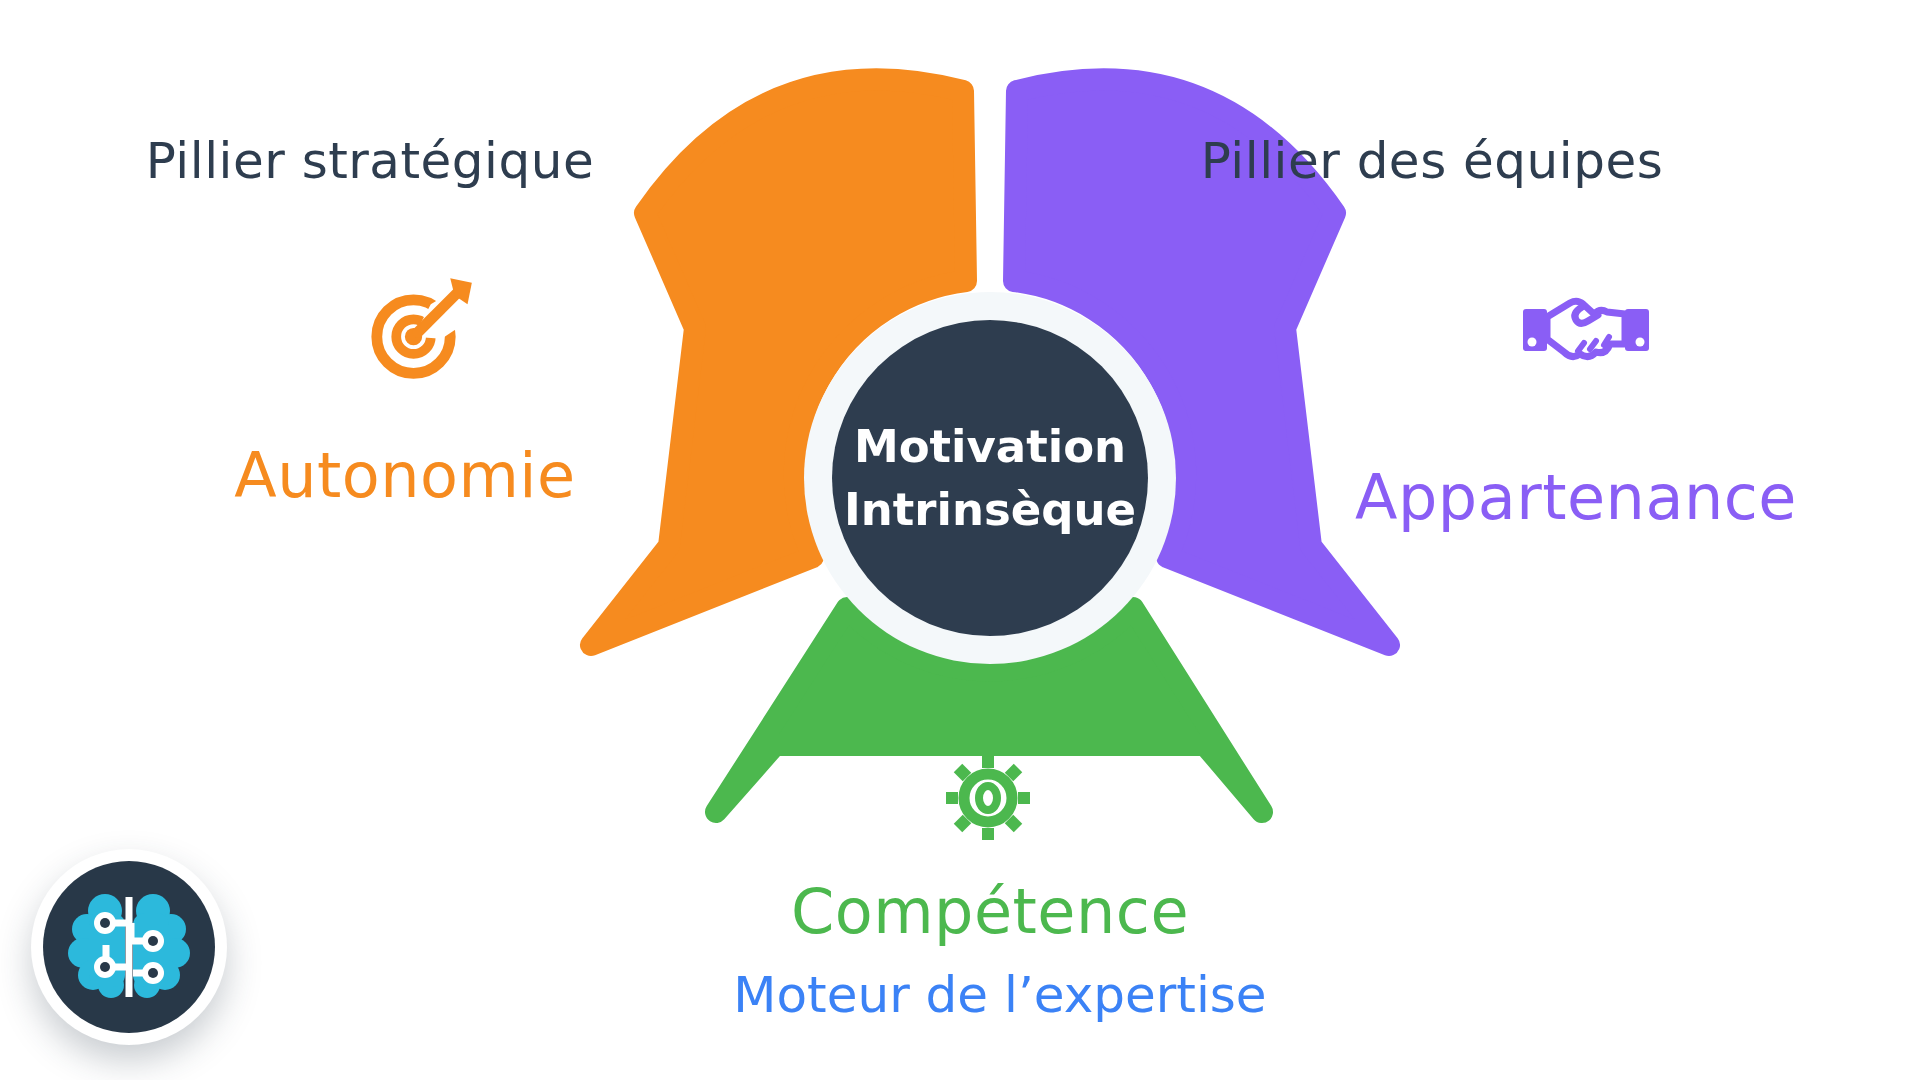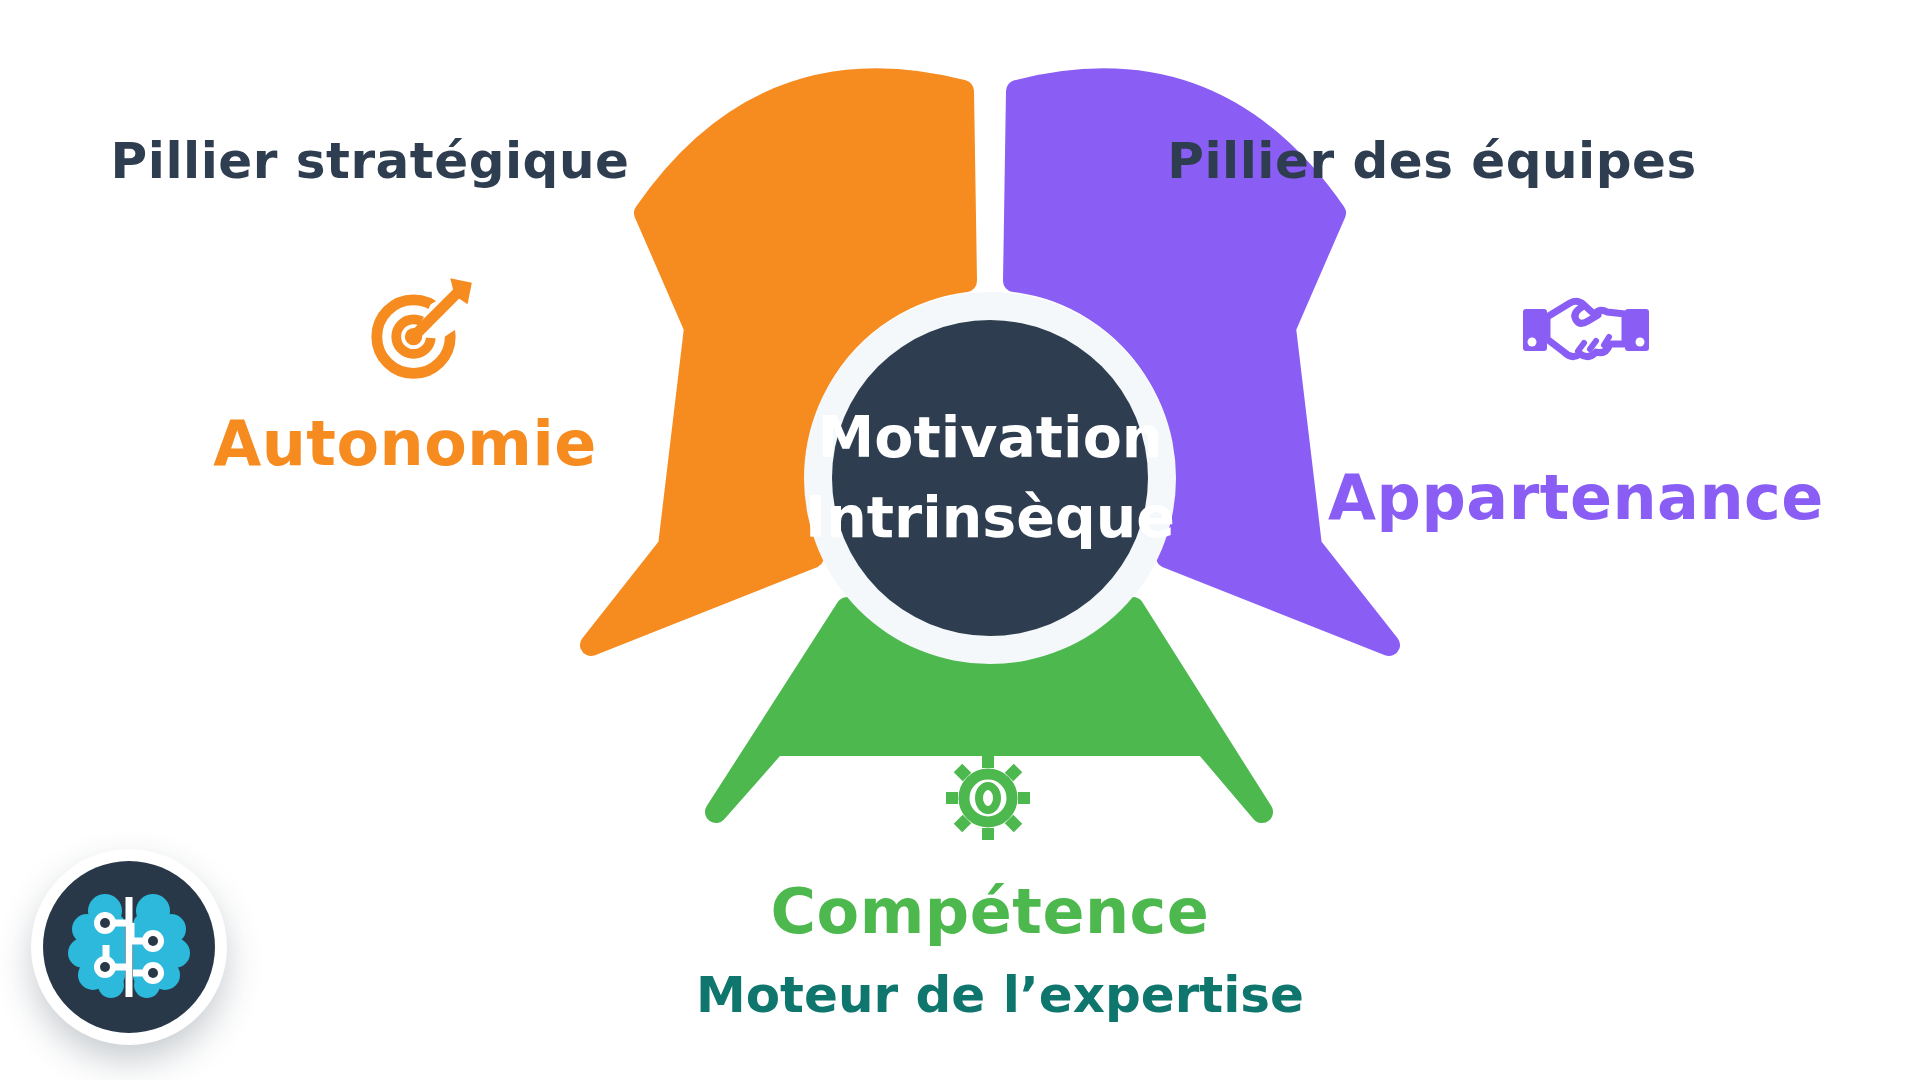--- a/index.html
+++ b/index.html
@@ -3,28 +3,28 @@
 <meta charset="utf-8">
 <style>
   html,body{margin:0;padding:0;background:#e8e8e8;}
   .stage{
     position:relative;width:1920px;height:1080px;background:#ffffff;overflow:hidden;
     font-family:"DejaVu Sans","Liberation Sans",sans-serif;
   }
   .diagram-svg{position:absolute;left:0;top:0;width:1920px;height:1080px;}
   .label{
     position:absolute;transform:translate(-50%,-50%);
-    font-weight:700;white-space:nowrap;line-height:1.15;text-align:left;
+    font-weight:400;white-space:nowrap;line-height:1.15;text-align:left;
   }
   .tagline{font-size:50px;letter-spacing:.5px;}
   .seg-label{font-size:62px;letter-spacing:.5px;}
   .sub-label{font-size:50px;}
   .center-text{
     position:absolute;left:990px;top:478px;transform:translate(-50%,-50%);
-    font-weight:700;font-size:57px;line-height:1.4;text-align:center;white-space:nowrap;
+    font-weight:700;font-size:45px;line-height:1.4;text-align:center;white-space:nowrap;
   }
   .icon{position:absolute;transform:translate(-50%,-50%);}
   .logo-wrap{
     position:absolute;left:129px;top:947px;transform:translate(-50%,-50%);
     width:196px;height:196px;border-radius:50%;
     box-shadow:0 16px 34px rgba(40,56,72,.25);
   }
   .logo-wrap svg{display:block;width:196px;height:196px;}
 </style>
 </head>
@@ -77,21 +77,21 @@
       <circle cx="44" cy="58" r="16" stroke="currentColor" stroke-width="9"></circle>
 
       <polygon points="44,58 96,6 100,40 70,60" fill="#ffffff"></polygon>
       <polygon points="44,58 60,28 96,6 80,52" fill="#ffffff"></polygon>
       <circle cx="44" cy="58" r="8" fill="currentColor"></circle>
       <line x1="48" y1="54" x2="86" y2="16" stroke="currentColor" stroke-width="10" stroke-linecap="round"></line>
       <path d="M 78,4 L 98,8 L 94,28 L 82,20 Z" fill="currentColor"></path>
     </svg>
   </div>
 
-  <div class="label seg-label" style="left: 405px; top: 444px; color: rgb(246, 139, 31);">Autonomie</div>
+  <div class="label seg-label" style="left: 405px; top: 476px; color: rgb(246, 139, 31);">Autonomie</div>
 
   <div class="label tagline" style="left: 1432px; top: 162px; color: rgb(46, 61, 79);">Pillier des équipes</div>
 
   <div class="icon" style="left: 1586px; top: 332px; color: rgb(138, 94, 245);">
     <svg width="132" height="86" viewBox="0 0 132 86" fill="none">
       <rect x="3" y="22" width="24" height="42" rx="3" fill="currentColor"></rect>
       <circle cx="12" cy="55" r="4.5" fill="#ffffff"></circle>
       <rect x="105" y="22" width="24" height="42" rx="3" fill="currentColor"></rect>
       <circle cx="120" cy="55" r="4.5" fill="#ffffff"></circle>
       <path d="M 27,30 L 50,16 Q 57,12 63,17 L 74,27 Q 80,21 87,25 L 105,27
@@ -117,21 +117,21 @@
           <line x1="16" y1="76" x2="25" y2="67"></line>
           <line x1="67" y1="25" x2="76" y2="16"></line>
         </g>
       </g>
       <ellipse cx="46" cy="46" rx="9" ry="12" fill="#ffffff" stroke="currentColor" stroke-width="8"></ellipse>
     </svg>
   </div>
 
   <div class="label seg-label" style="left: 990px; top: 912px; color: rgb(76, 184, 78);">Compétence</div>
 
-  <div class="label sub-label" style="left: 1000px; top: 996px; color: #0f766e;">Moteur de l’expertise</div>
+  <div class="label sub-label" style="left: 1000px; top: 996px; color: #3b82f6;">Moteur de l’expertise</div>
 
   <div class="logo-wrap">
     <svg viewBox="0 0 196 196">
       <circle cx="98" cy="98" r="97" fill="#FFFFFF"></circle>
       <circle cx="98" cy="98" r="86" fill="#283848"></circle>
       <g>
         <g fill="#2CB9DC">
           <circle cx="74" cy="62" r="17"></circle>
             <circle cx="56" cy="80" r="15"></circle>
           <circle cx="52" cy="104" r="15"></circle>

